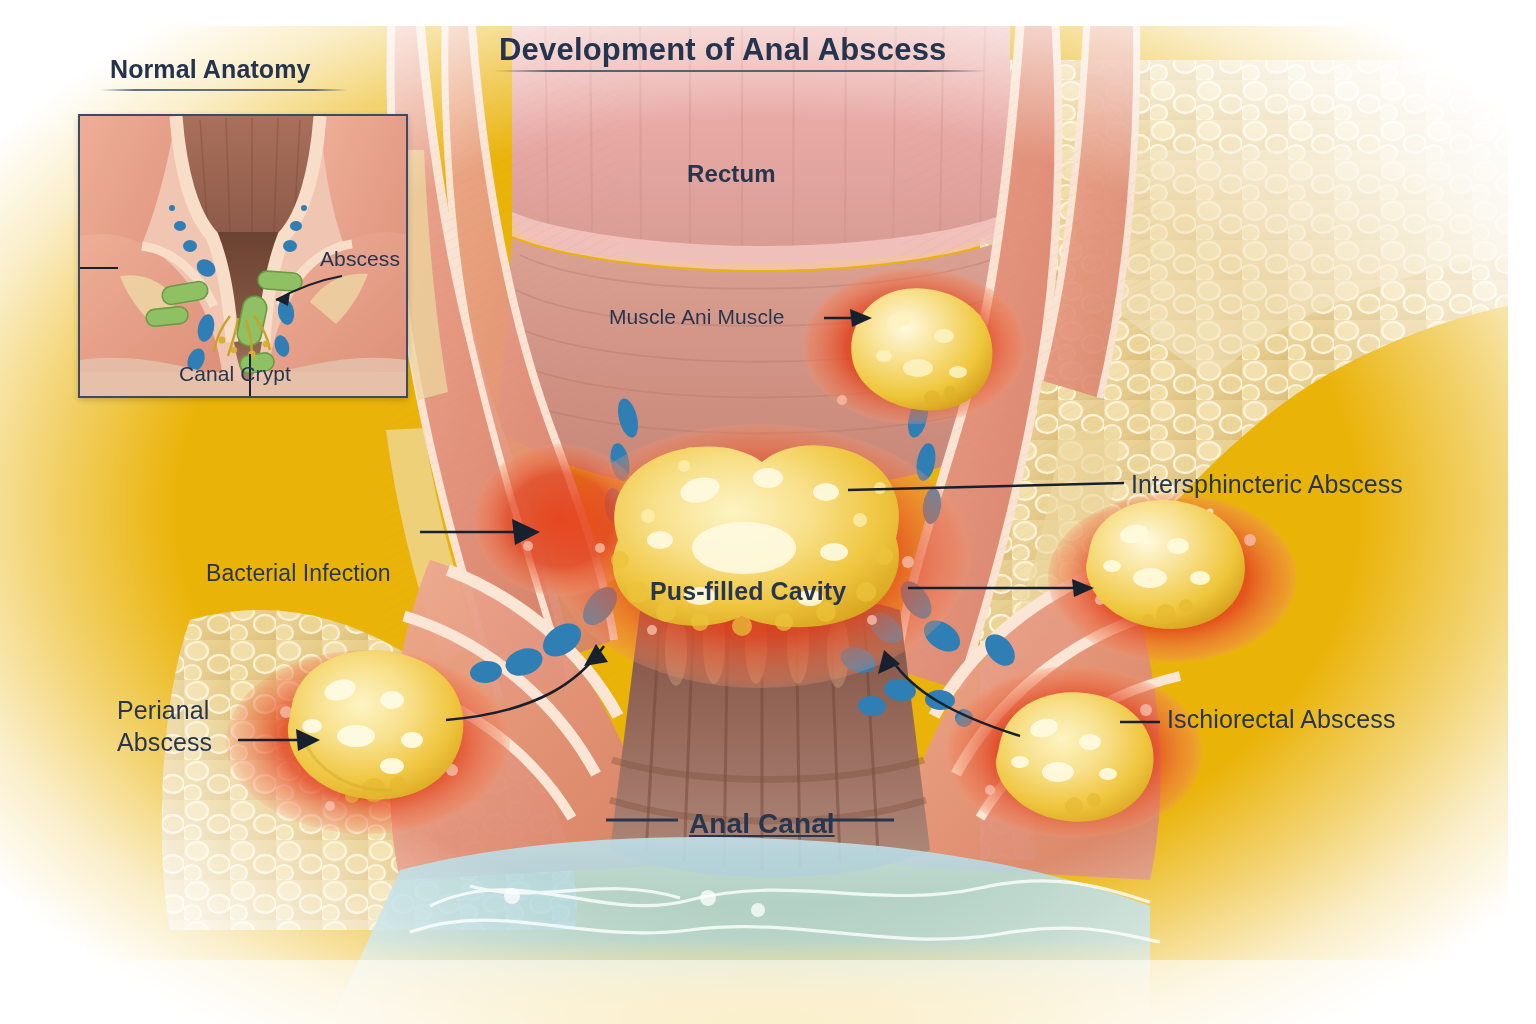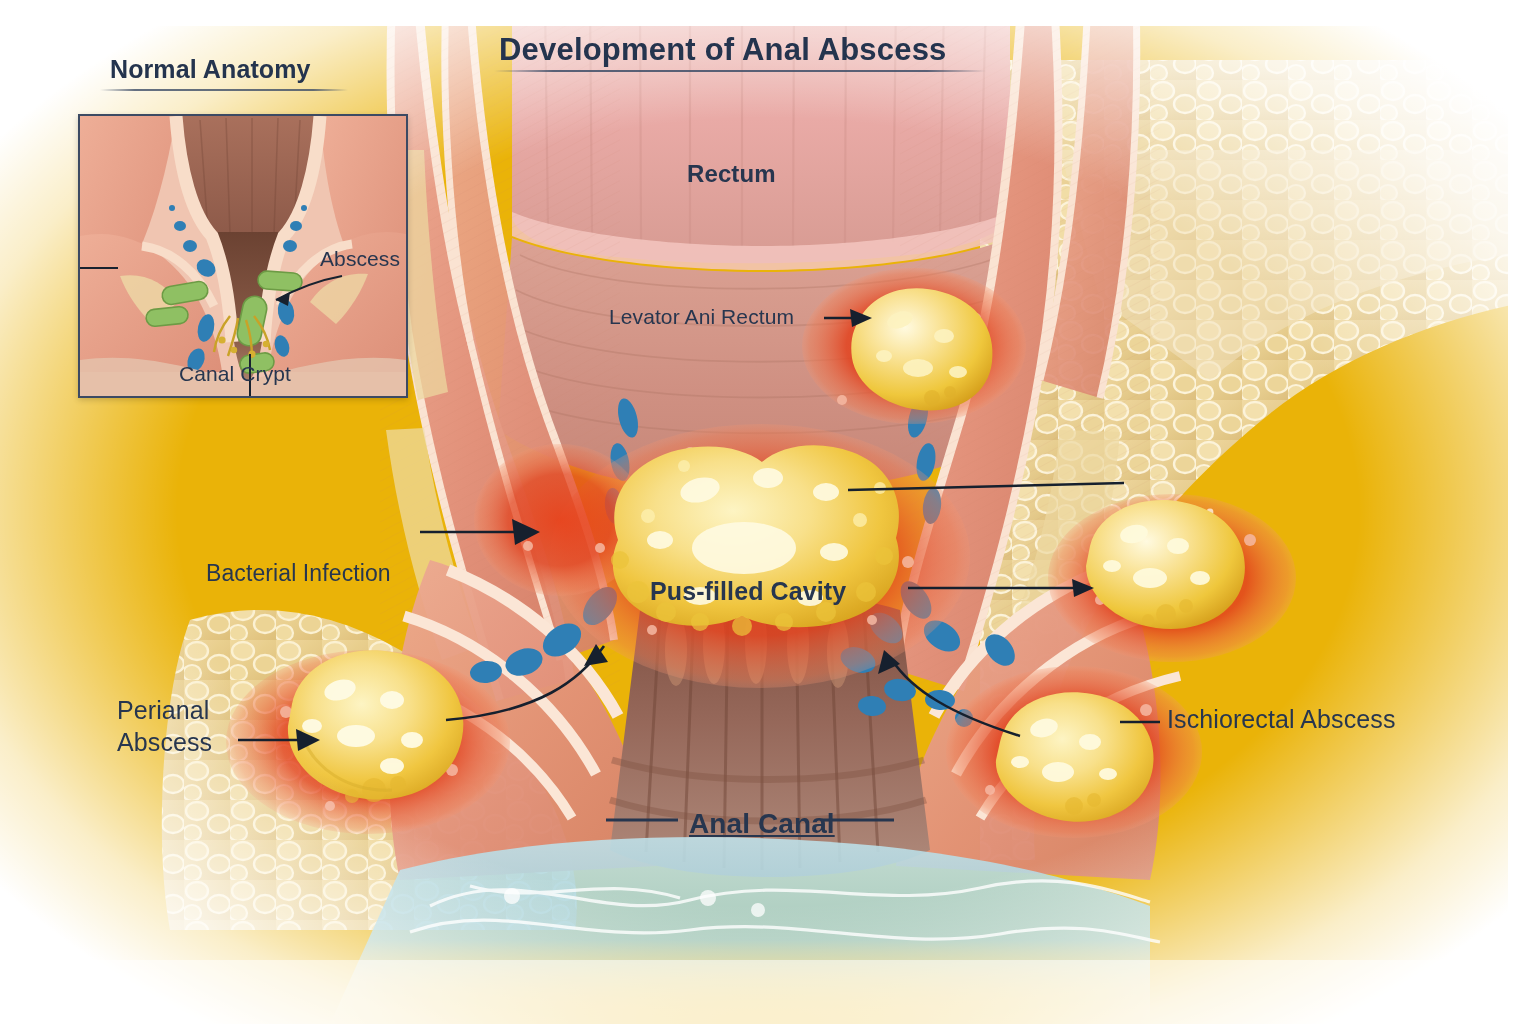--- a/index.html
+++ b/index.html
@@ -588,21 +588,22 @@
   <div class="lbl title">Development of Anal Abscess</div>
   <div class="title-rule"></div>
 
   <div class="lbl inset-title">Normal Anatomy</div>
   <div class="inset-rule"></div>
 
   <div class="lbl l-bacteria">Abscess</div>
   <div class="lbl l-crypt">Canal Crypt</div>
 
   <div class="lbl l-rectum">Rectum</div>
-  <div class="lbl l-levator">Levator Ani Rectum</div>
+  <div class="lbl l-levator">Muscle Ani Muscle</div>
   <div class="lbl l-pus">Pus-filled Cavity</div>
+  <div class="lbl l-inter">Intersphincteric Abscess</div>
   <div class="lbl l-ischio">Ischiorectal Abscess</div>
   <div class="lbl l-bact-inf">Bacterial Infection</div>
   <div class="lbl l-perianal-1">Perianal</div>
   <div class="lbl l-perianal-2">Abscess</div>
   <div class="lbl l-anal-canal">Anal Canal</div>
 
 </div>
 
 </body></html>

